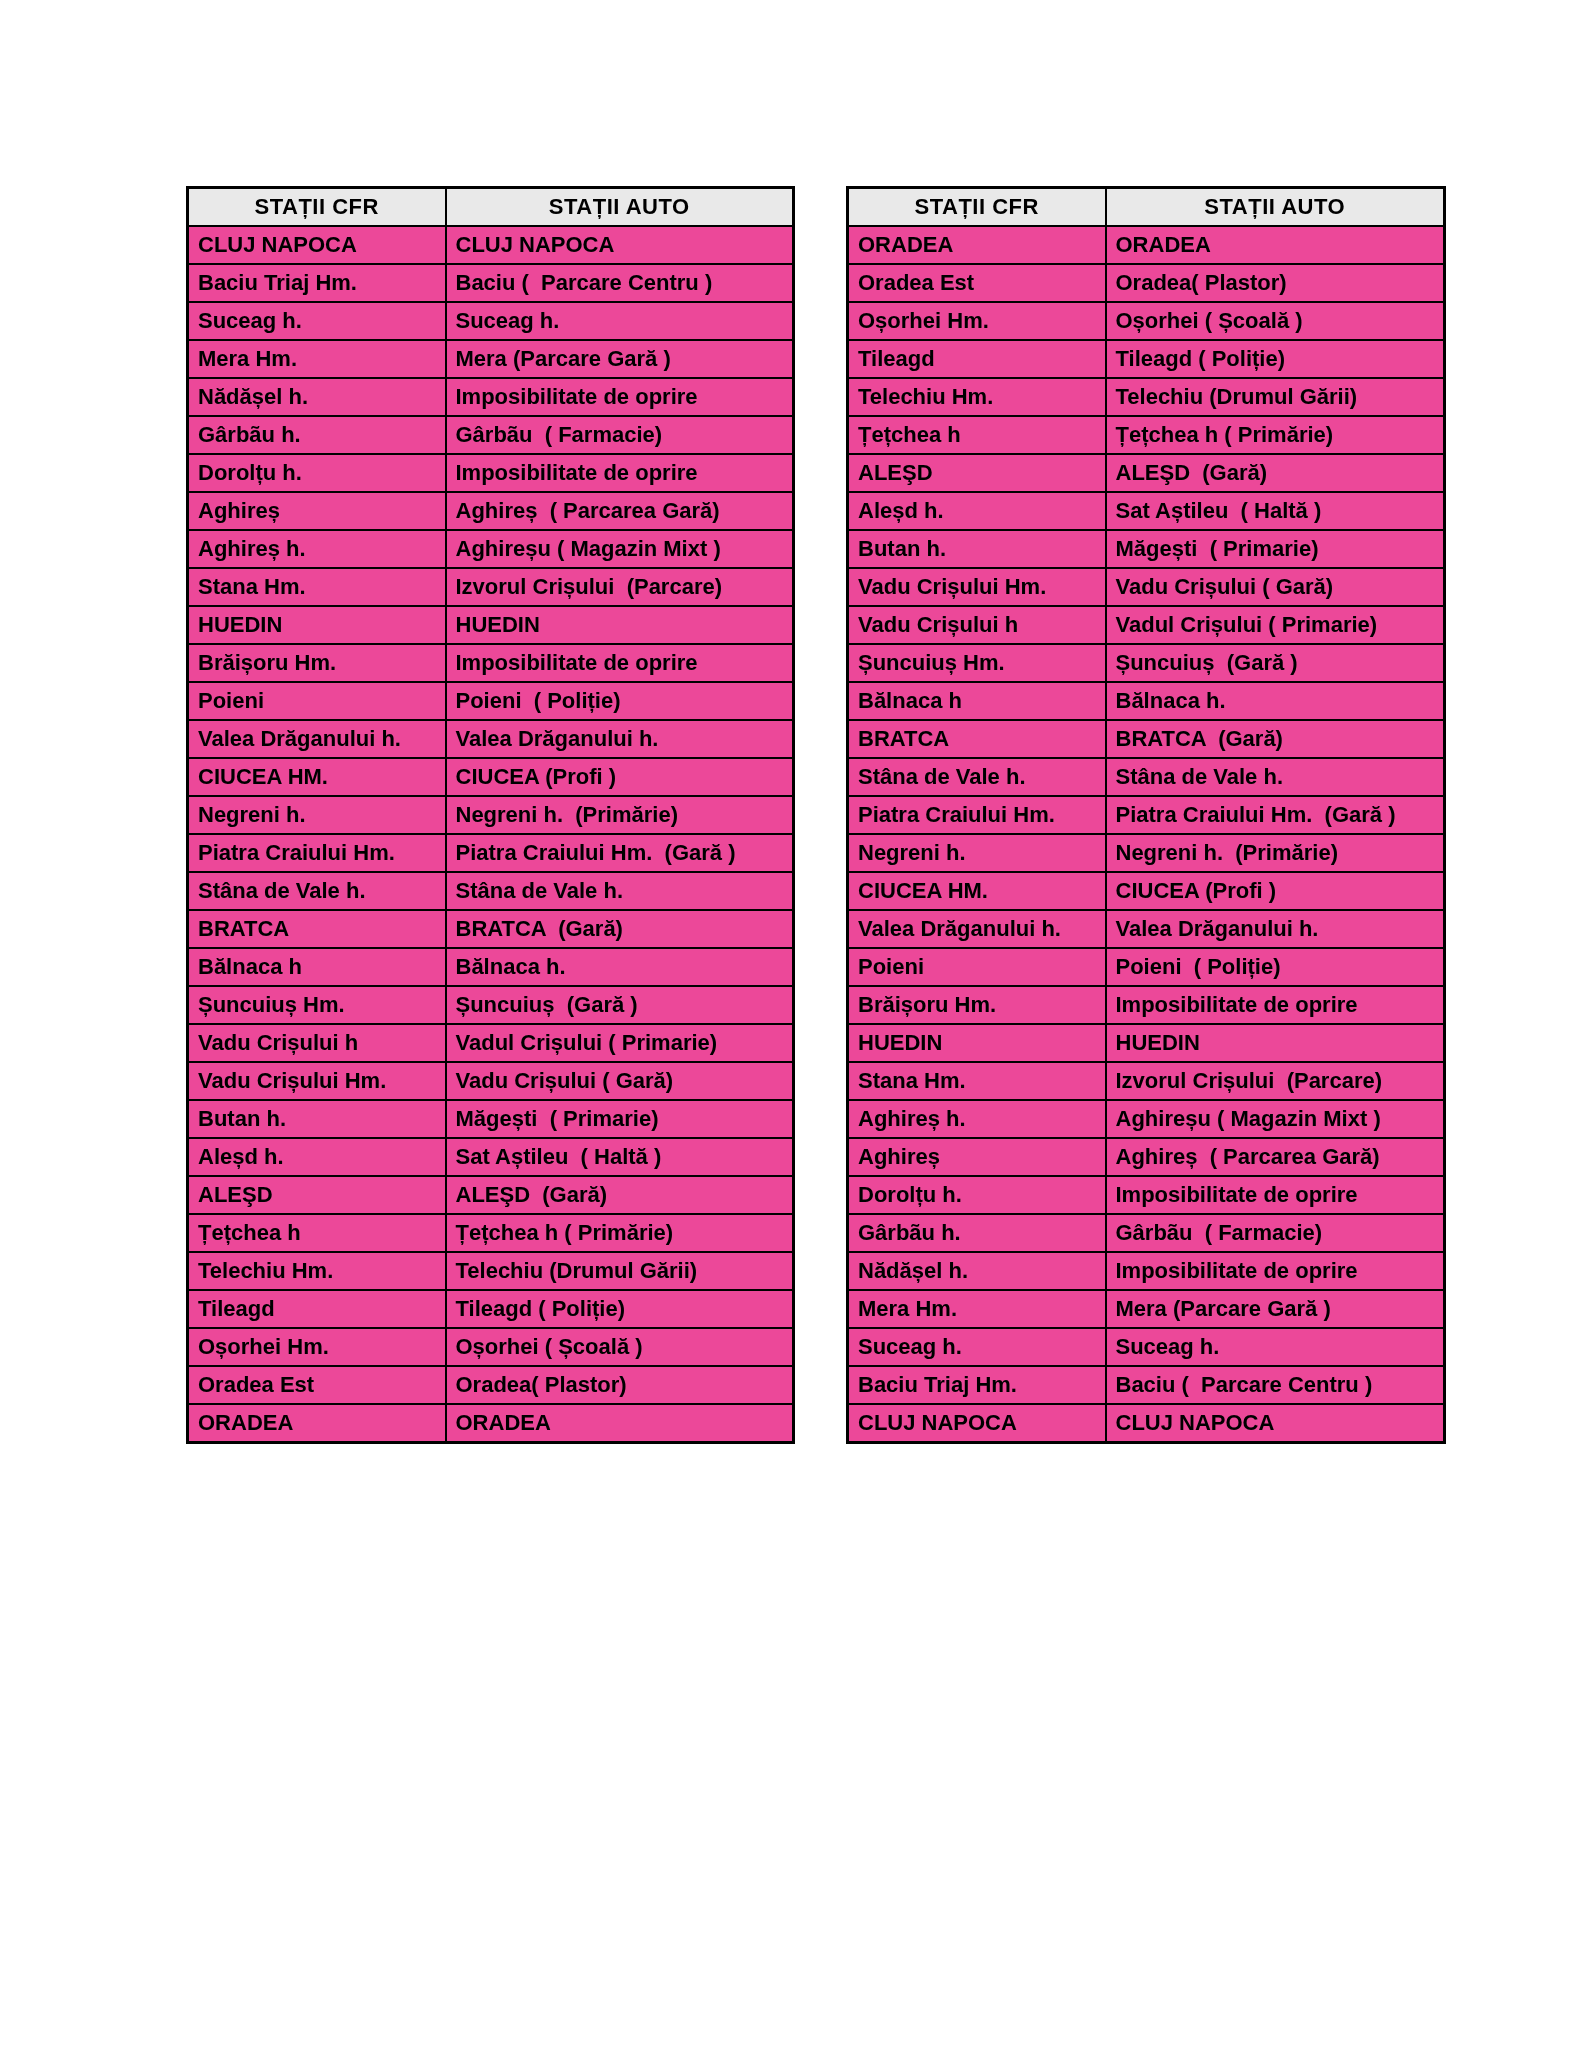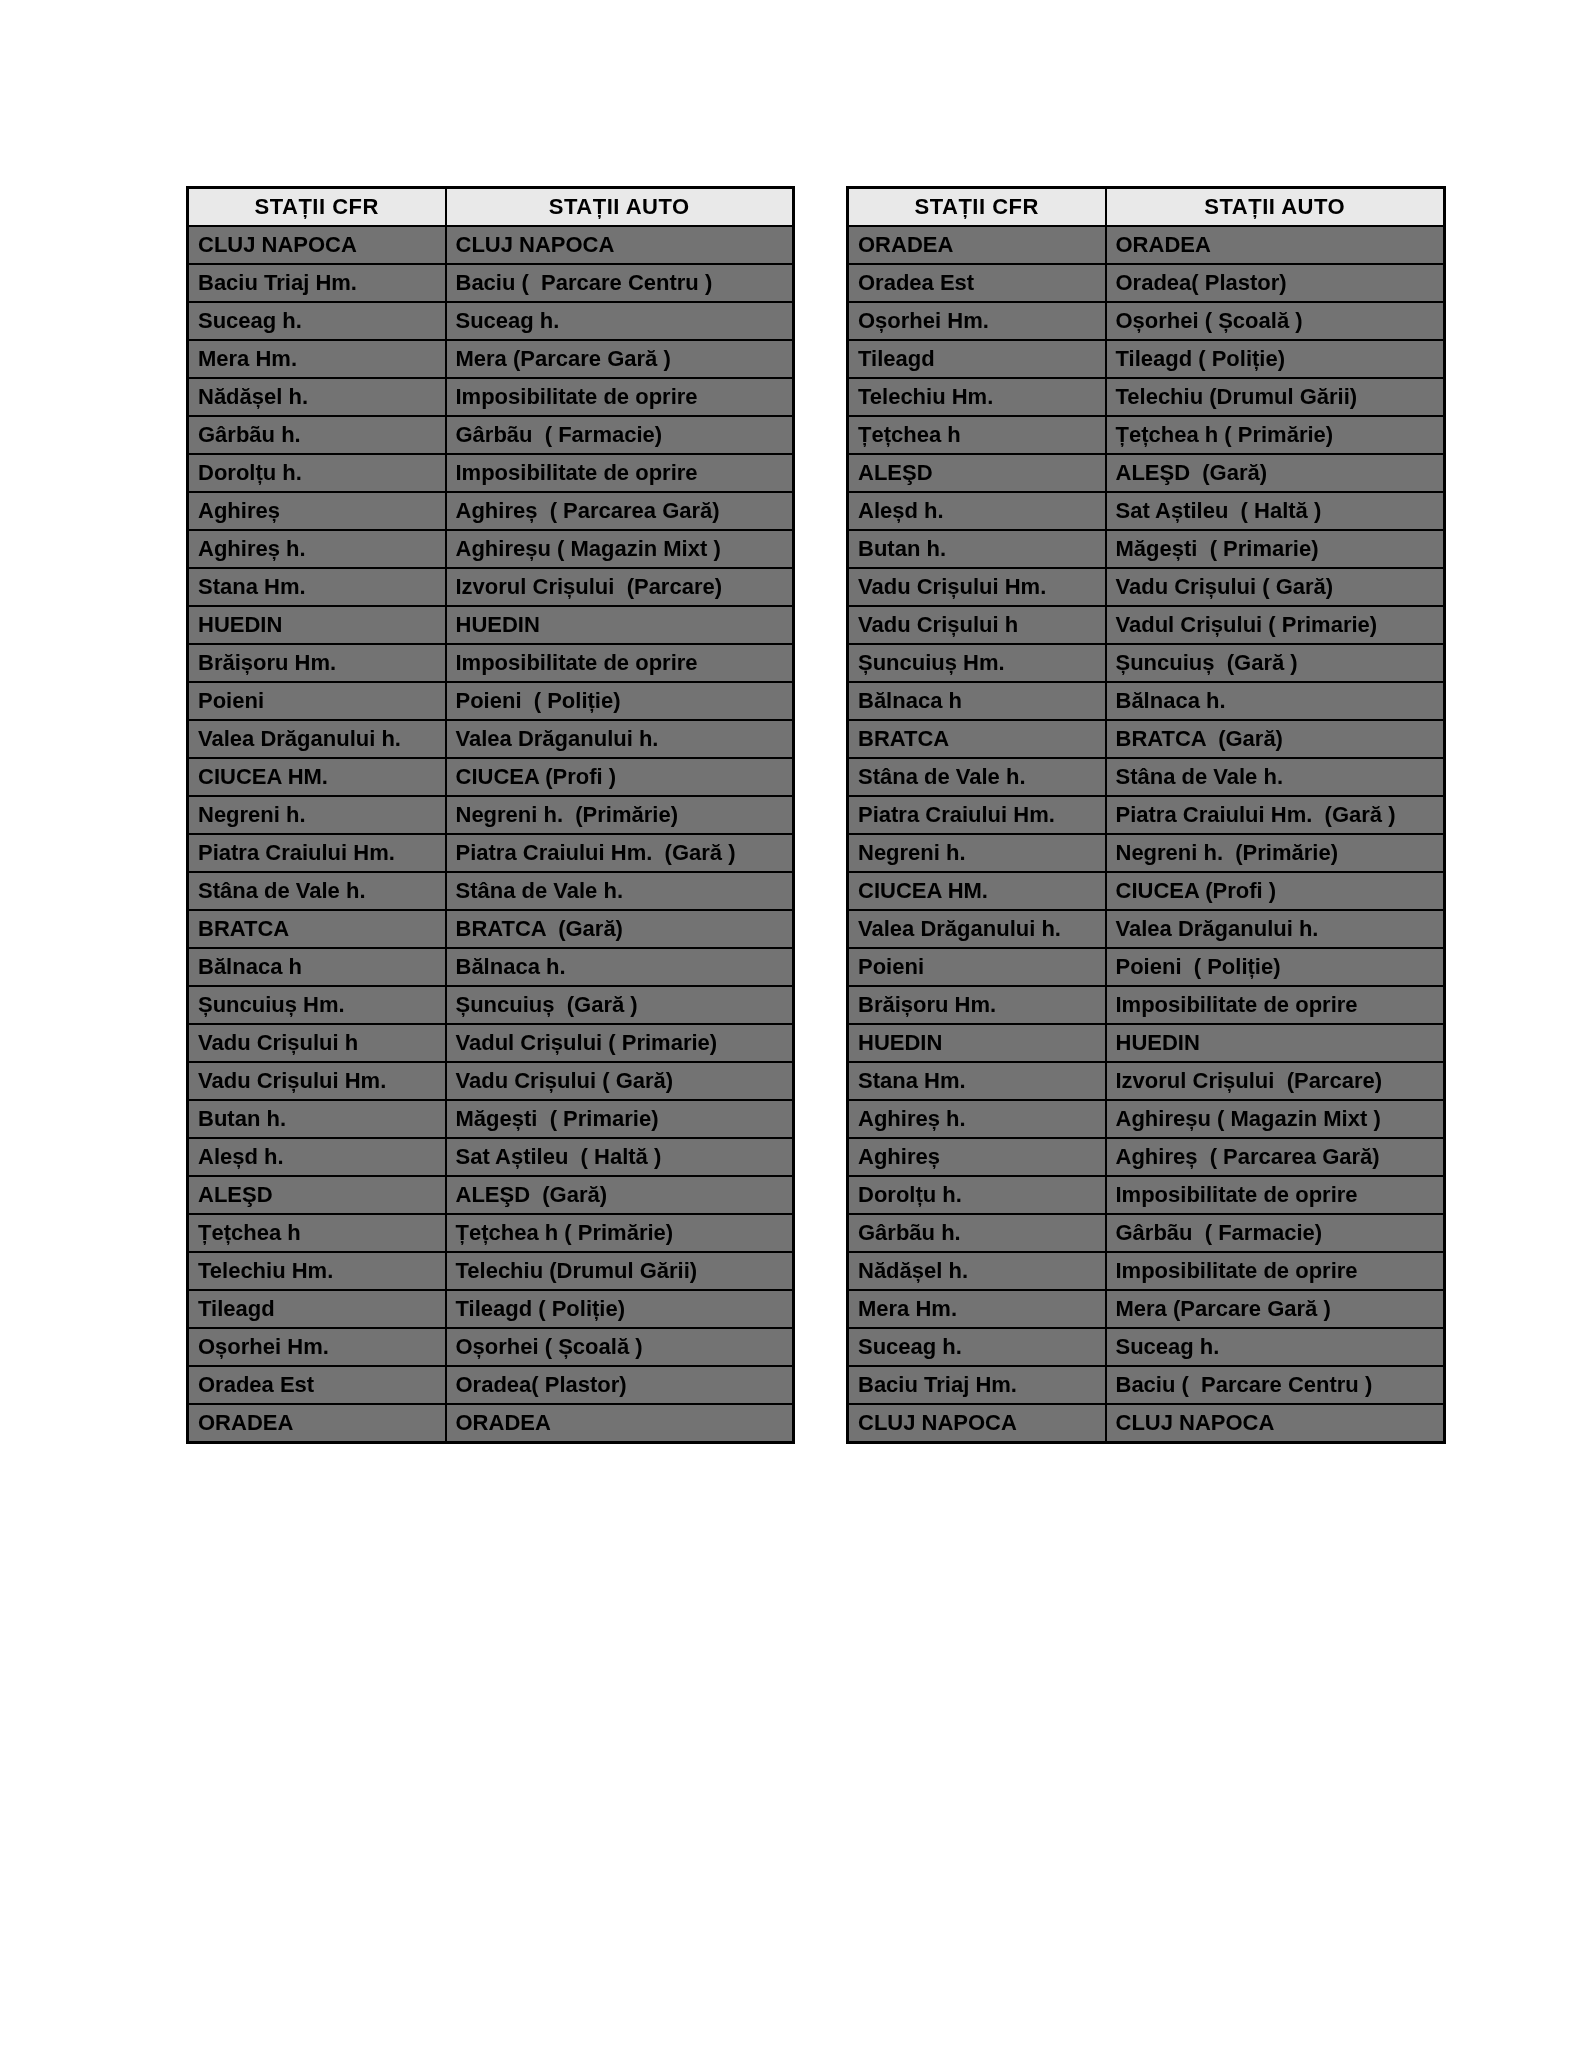--- a/index.html
+++ b/index.html
@@ -11,21 +11,21 @@
     width: 1583px;
     height: 2048px;
     position: relative;
     font-family: "Liberation Sans", sans-serif;
     color: #000000;
   }
   .station-table {
     position: absolute;
     border-collapse: collapse;
     table-layout: fixed;
-    background: #737373;
+    background: #ec4899;
   }
   .station-table.left  { left: 186px; top: 186px; }
   .station-table.right { left: 846px; top: 186px; }
 
   .station-table th,
   .station-table td {
     border: 2px solid #000000;
     height: 36px;
     font-size: 22px;
     font-weight: 700;

